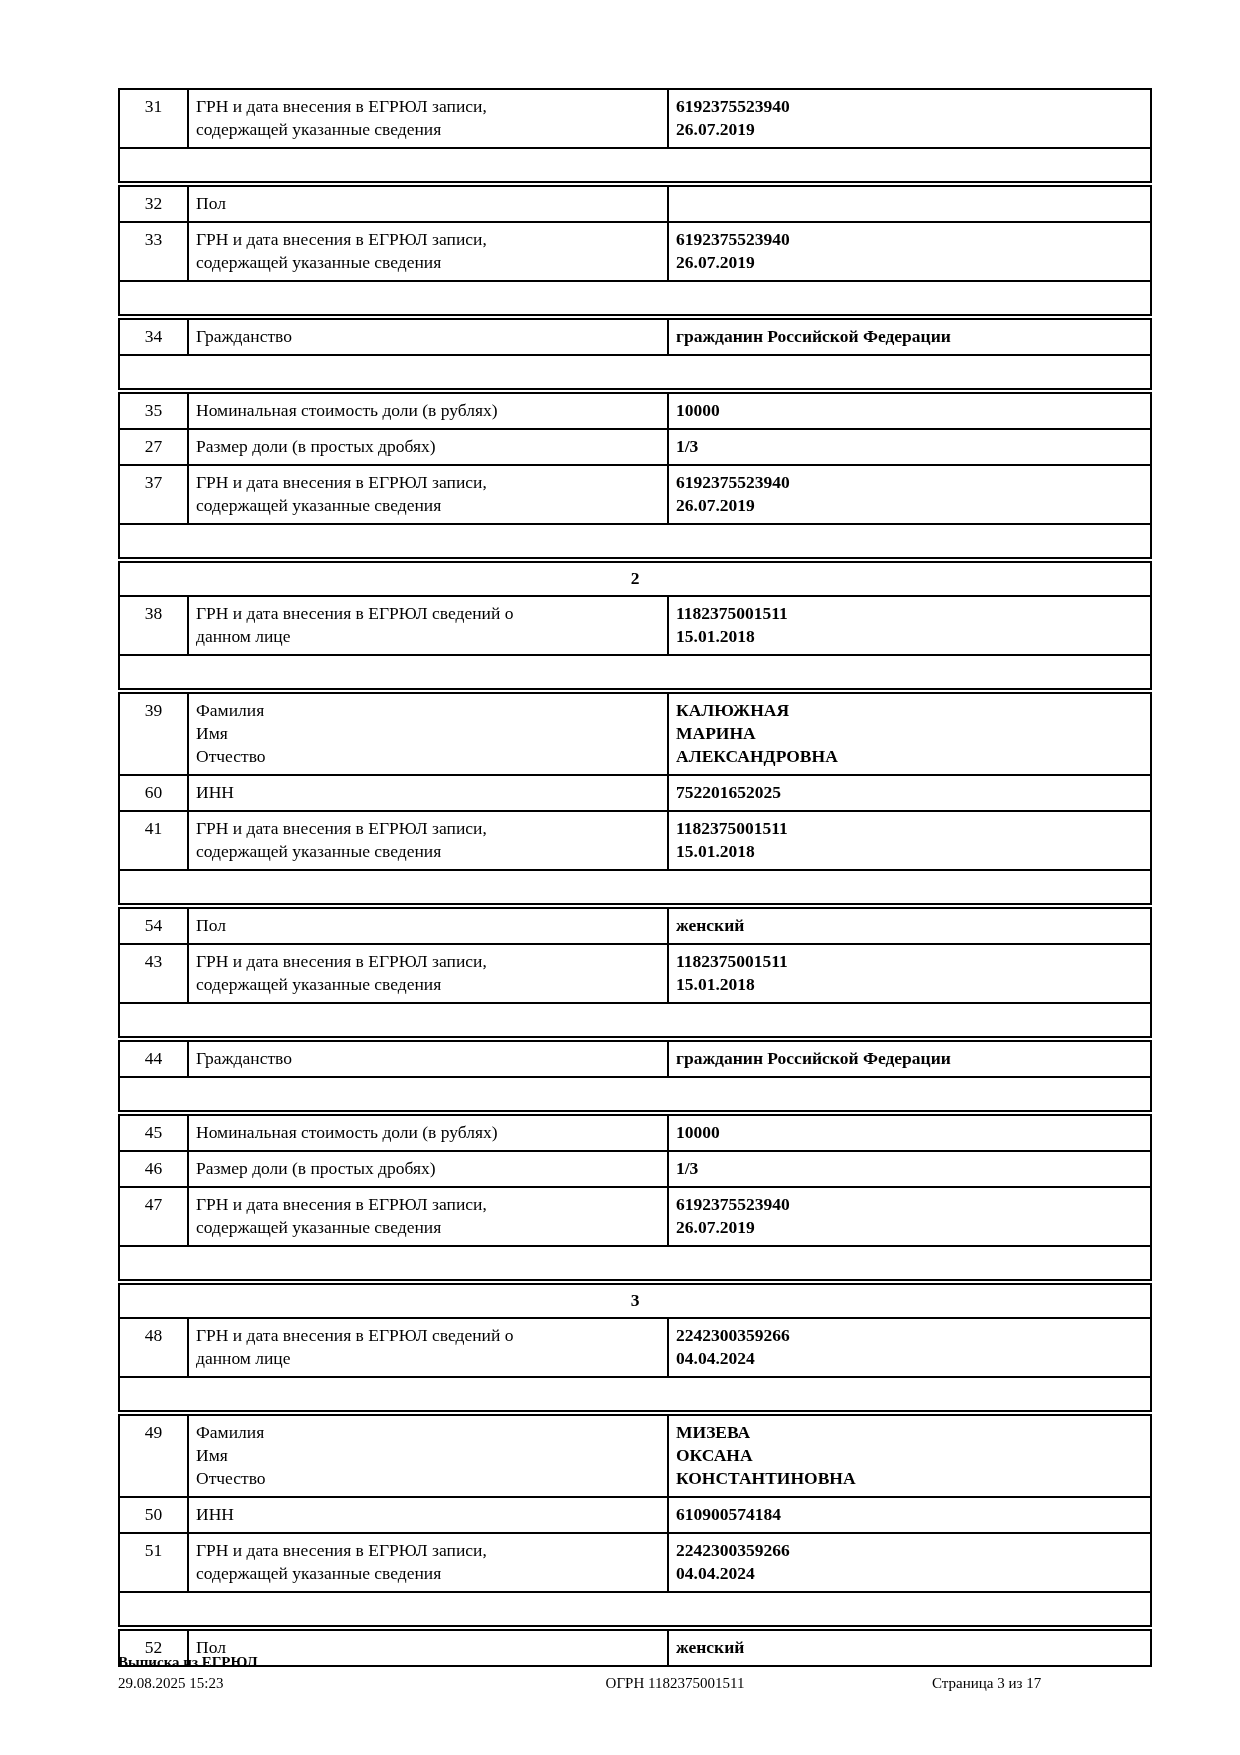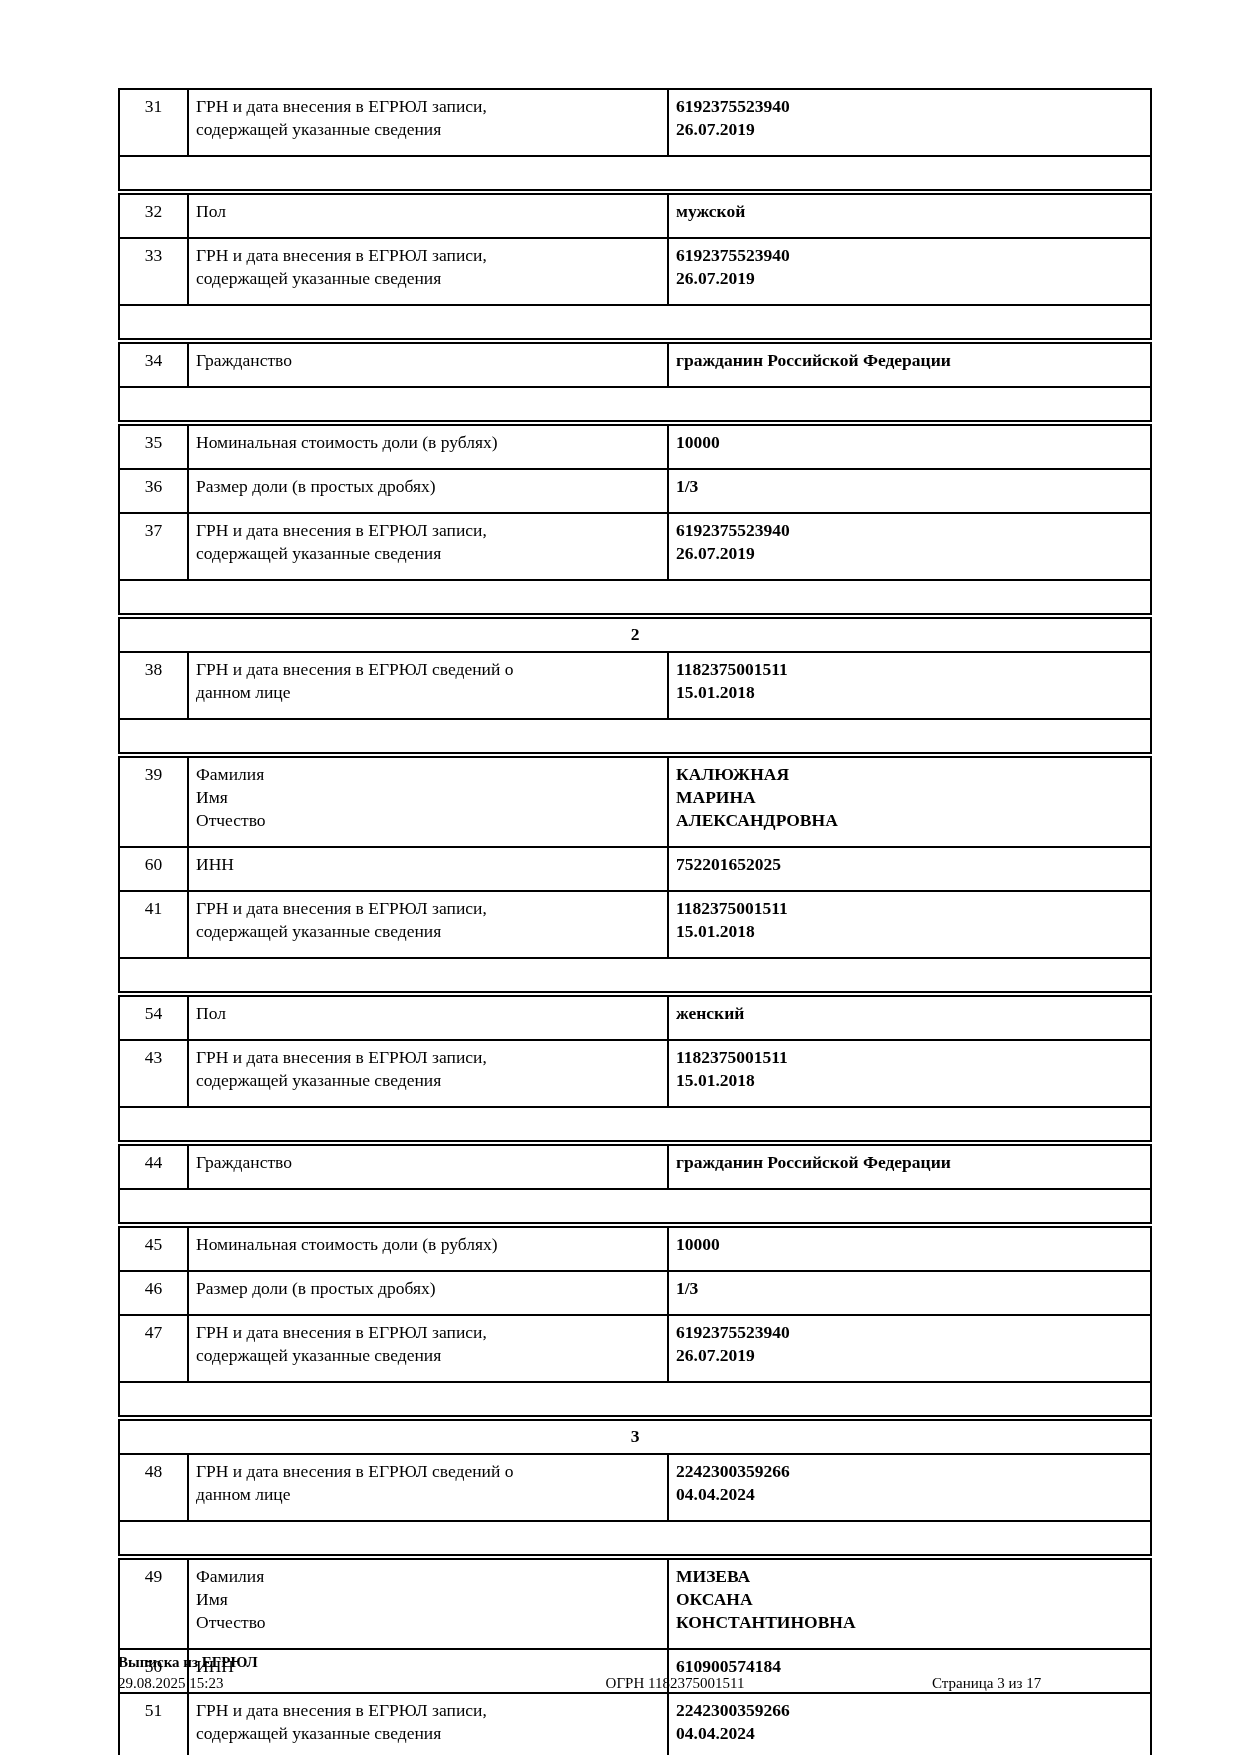--- a/index.html
+++ b/index.html
@@ -40,21 +40,21 @@
     width: 69px;
     flex: 0 0 69px;
     border-right: 2px solid #000000;
     text-align: center;
     padding: 5px 2px 6px 2px;
   }
   .cell-label {
     width: 480px;
     flex: 0 0 480px;
     border-right: 2px solid #000000;
-    padding: 5px 8px 14px 7px;
+    padding: 5px 8px 6px 7px;
   }
   .cell-value {
     flex: 1 1 auto;
     padding: 5px 8px 6px 7px;
     font-weight: bold;
   }
   .row.section { display: block; }
   .section-label {
     text-align: center;
     font-weight: bold;
@@ -85,21 +85,20 @@
         <div class="cell cell-num">31</div>
         <div class="cell cell-label">ГРН и дата внесения в ЕГРЮЛ записи,
 содержащей указанные сведения</div>
         <div class="cell cell-value">6192375523940
 26.07.2019</div>
       </div>
       <div class="row spacer"></div>
       <div class="row after-gap data">
         <div class="cell cell-num">32</div>
         <div class="cell cell-label">Пол</div>
-        <div class="cell cell-value">мужской</div>
       </div>
       <div class="row data">
         <div class="cell cell-num">33</div>
         <div class="cell cell-label">ГРН и дата внесения в ЕГРЮЛ записи,
 содержащей указанные сведения</div>
         <div class="cell cell-value">6192375523940
 26.07.2019</div>
       </div>
       <div class="row spacer"></div>
       <div class="row after-gap data">
@@ -107,21 +106,21 @@
         <div class="cell cell-label">Гражданство</div>
         <div class="cell cell-value">гражданин Российской Федерации</div>
       </div>
       <div class="row spacer"></div>
       <div class="row after-gap data">
         <div class="cell cell-num">35</div>
         <div class="cell cell-label">Номинальная стоимость доли (в рублях)</div>
         <div class="cell cell-value">10000</div>
       </div>
       <div class="row data">
-        <div class="cell cell-num">36</div>
+        <div class="cell cell-num">27</div>
         <div class="cell cell-label">Размер доли (в простых дробях)</div>
         <div class="cell cell-value">1/3</div>
       </div>
       <div class="row data">
         <div class="cell cell-num">37</div>
         <div class="cell cell-label">ГРН и дата внесения в ЕГРЮЛ записи,
 содержащей указанные сведения</div>
         <div class="cell cell-value">6192375523940
 26.07.2019</div>
       </div>

